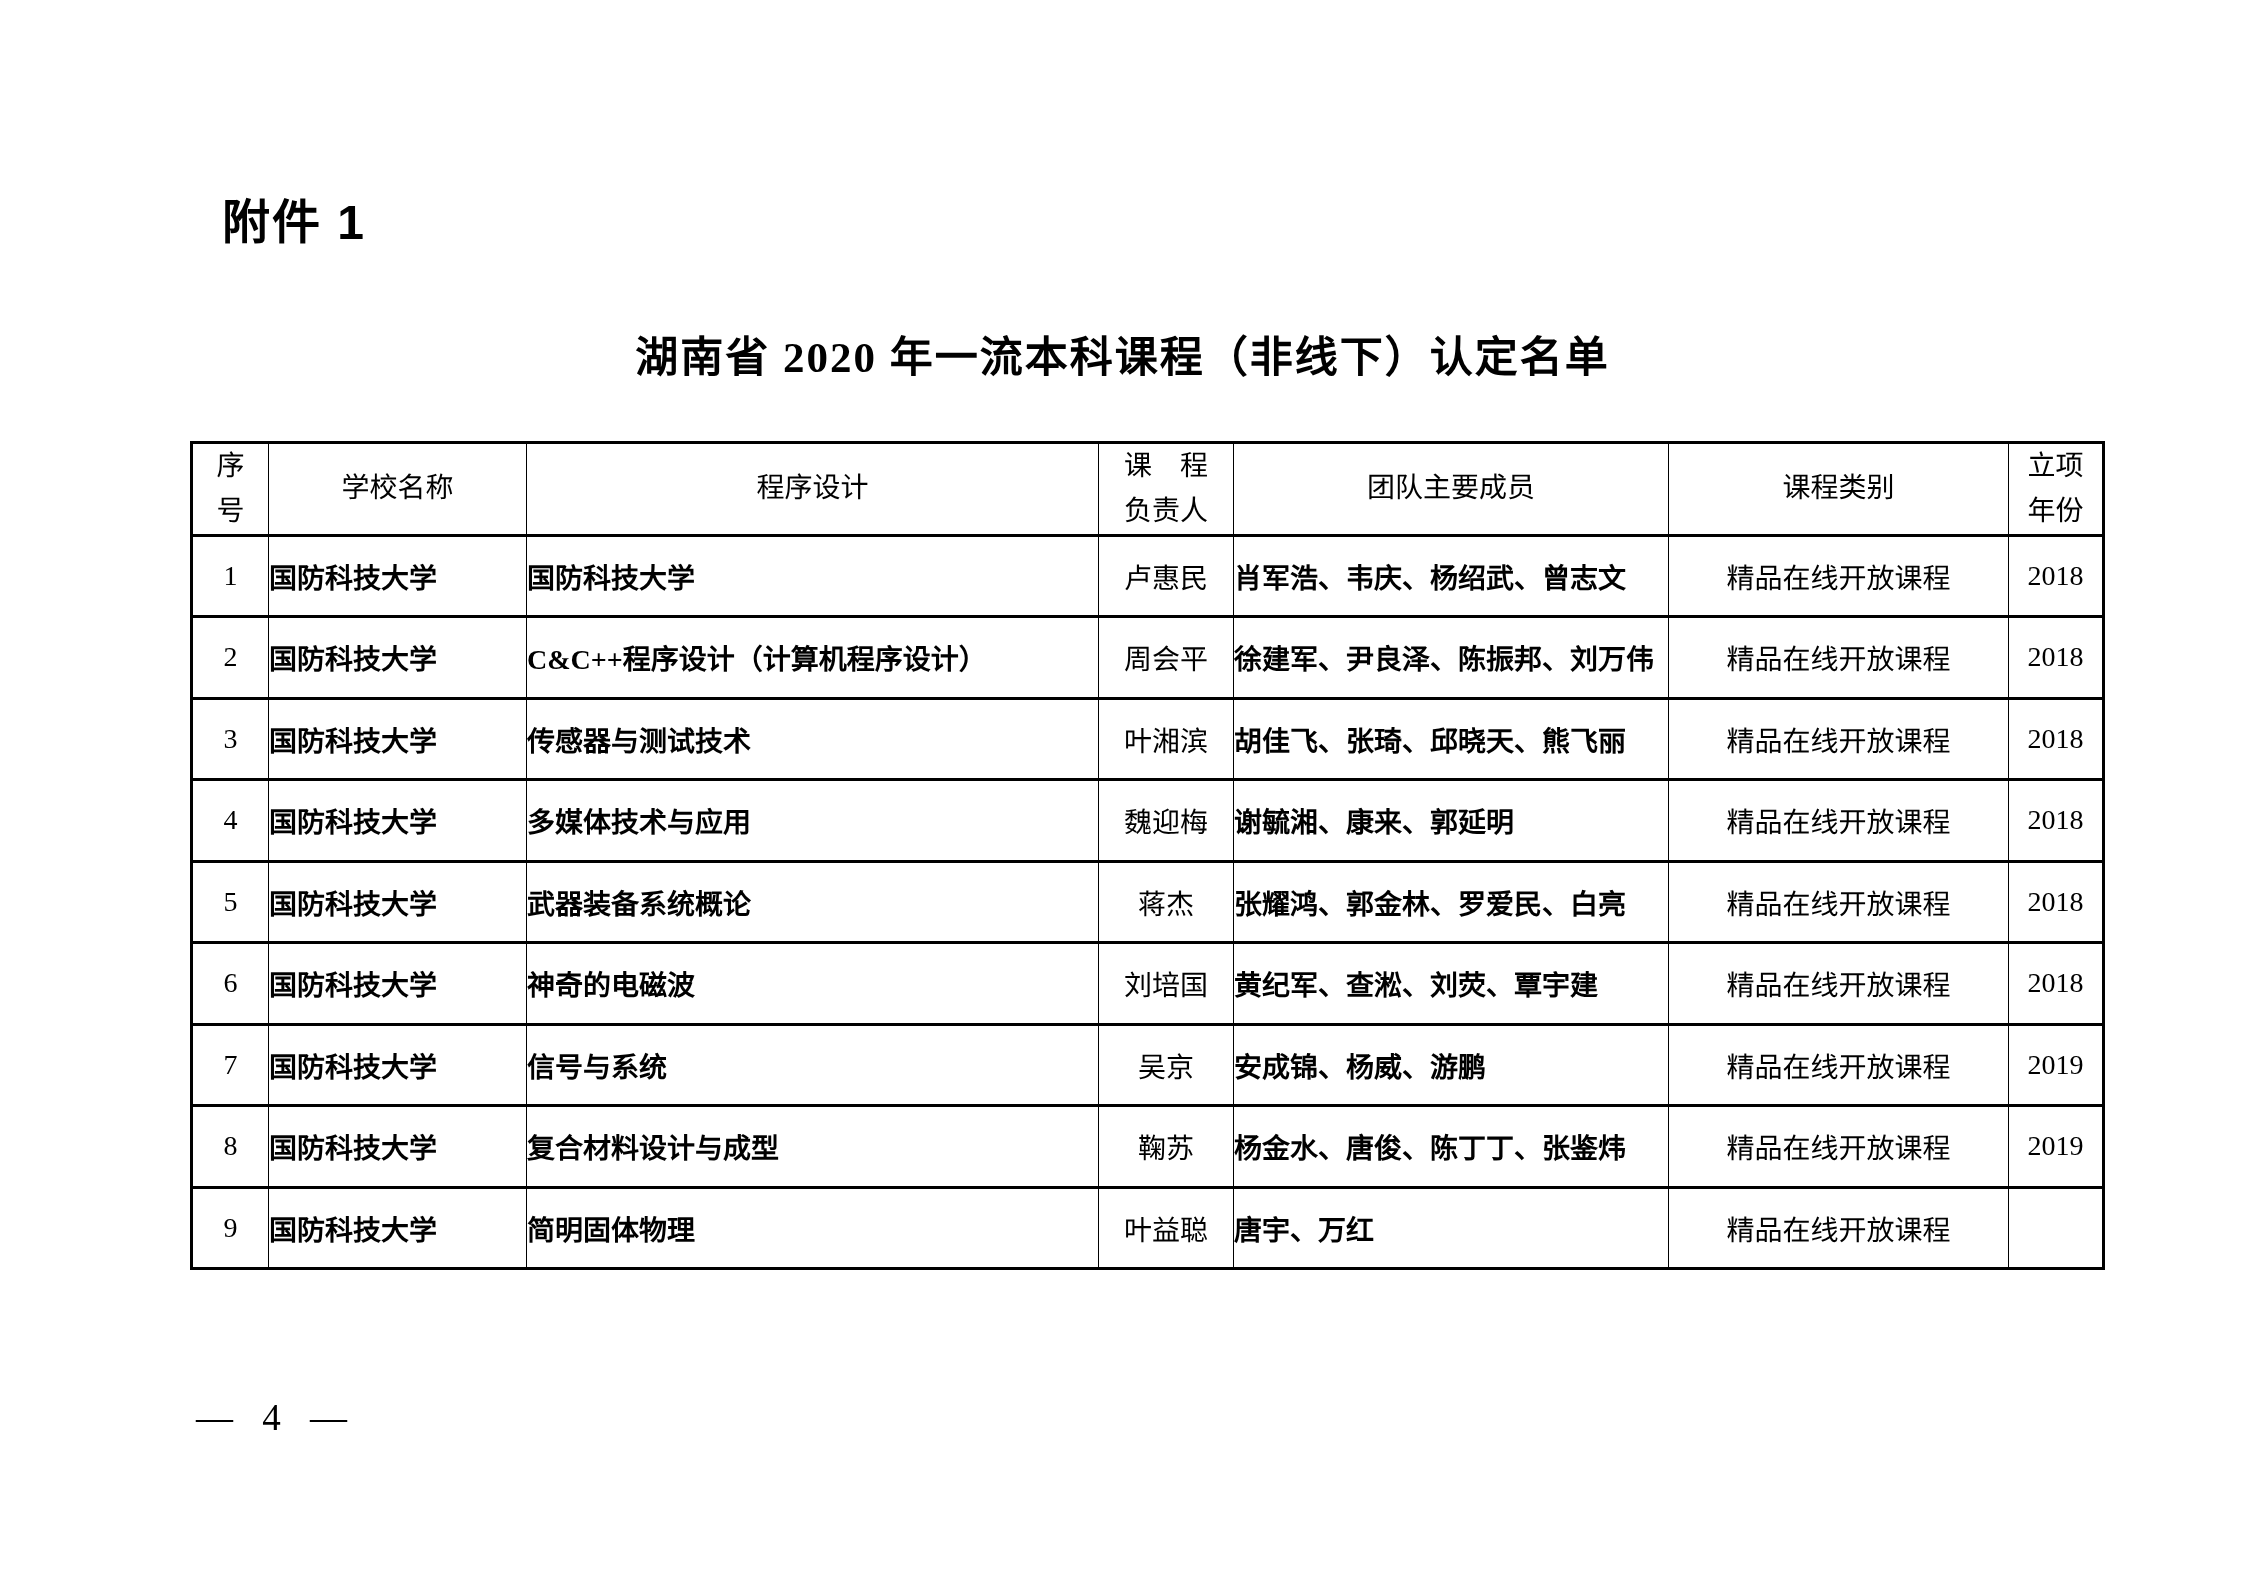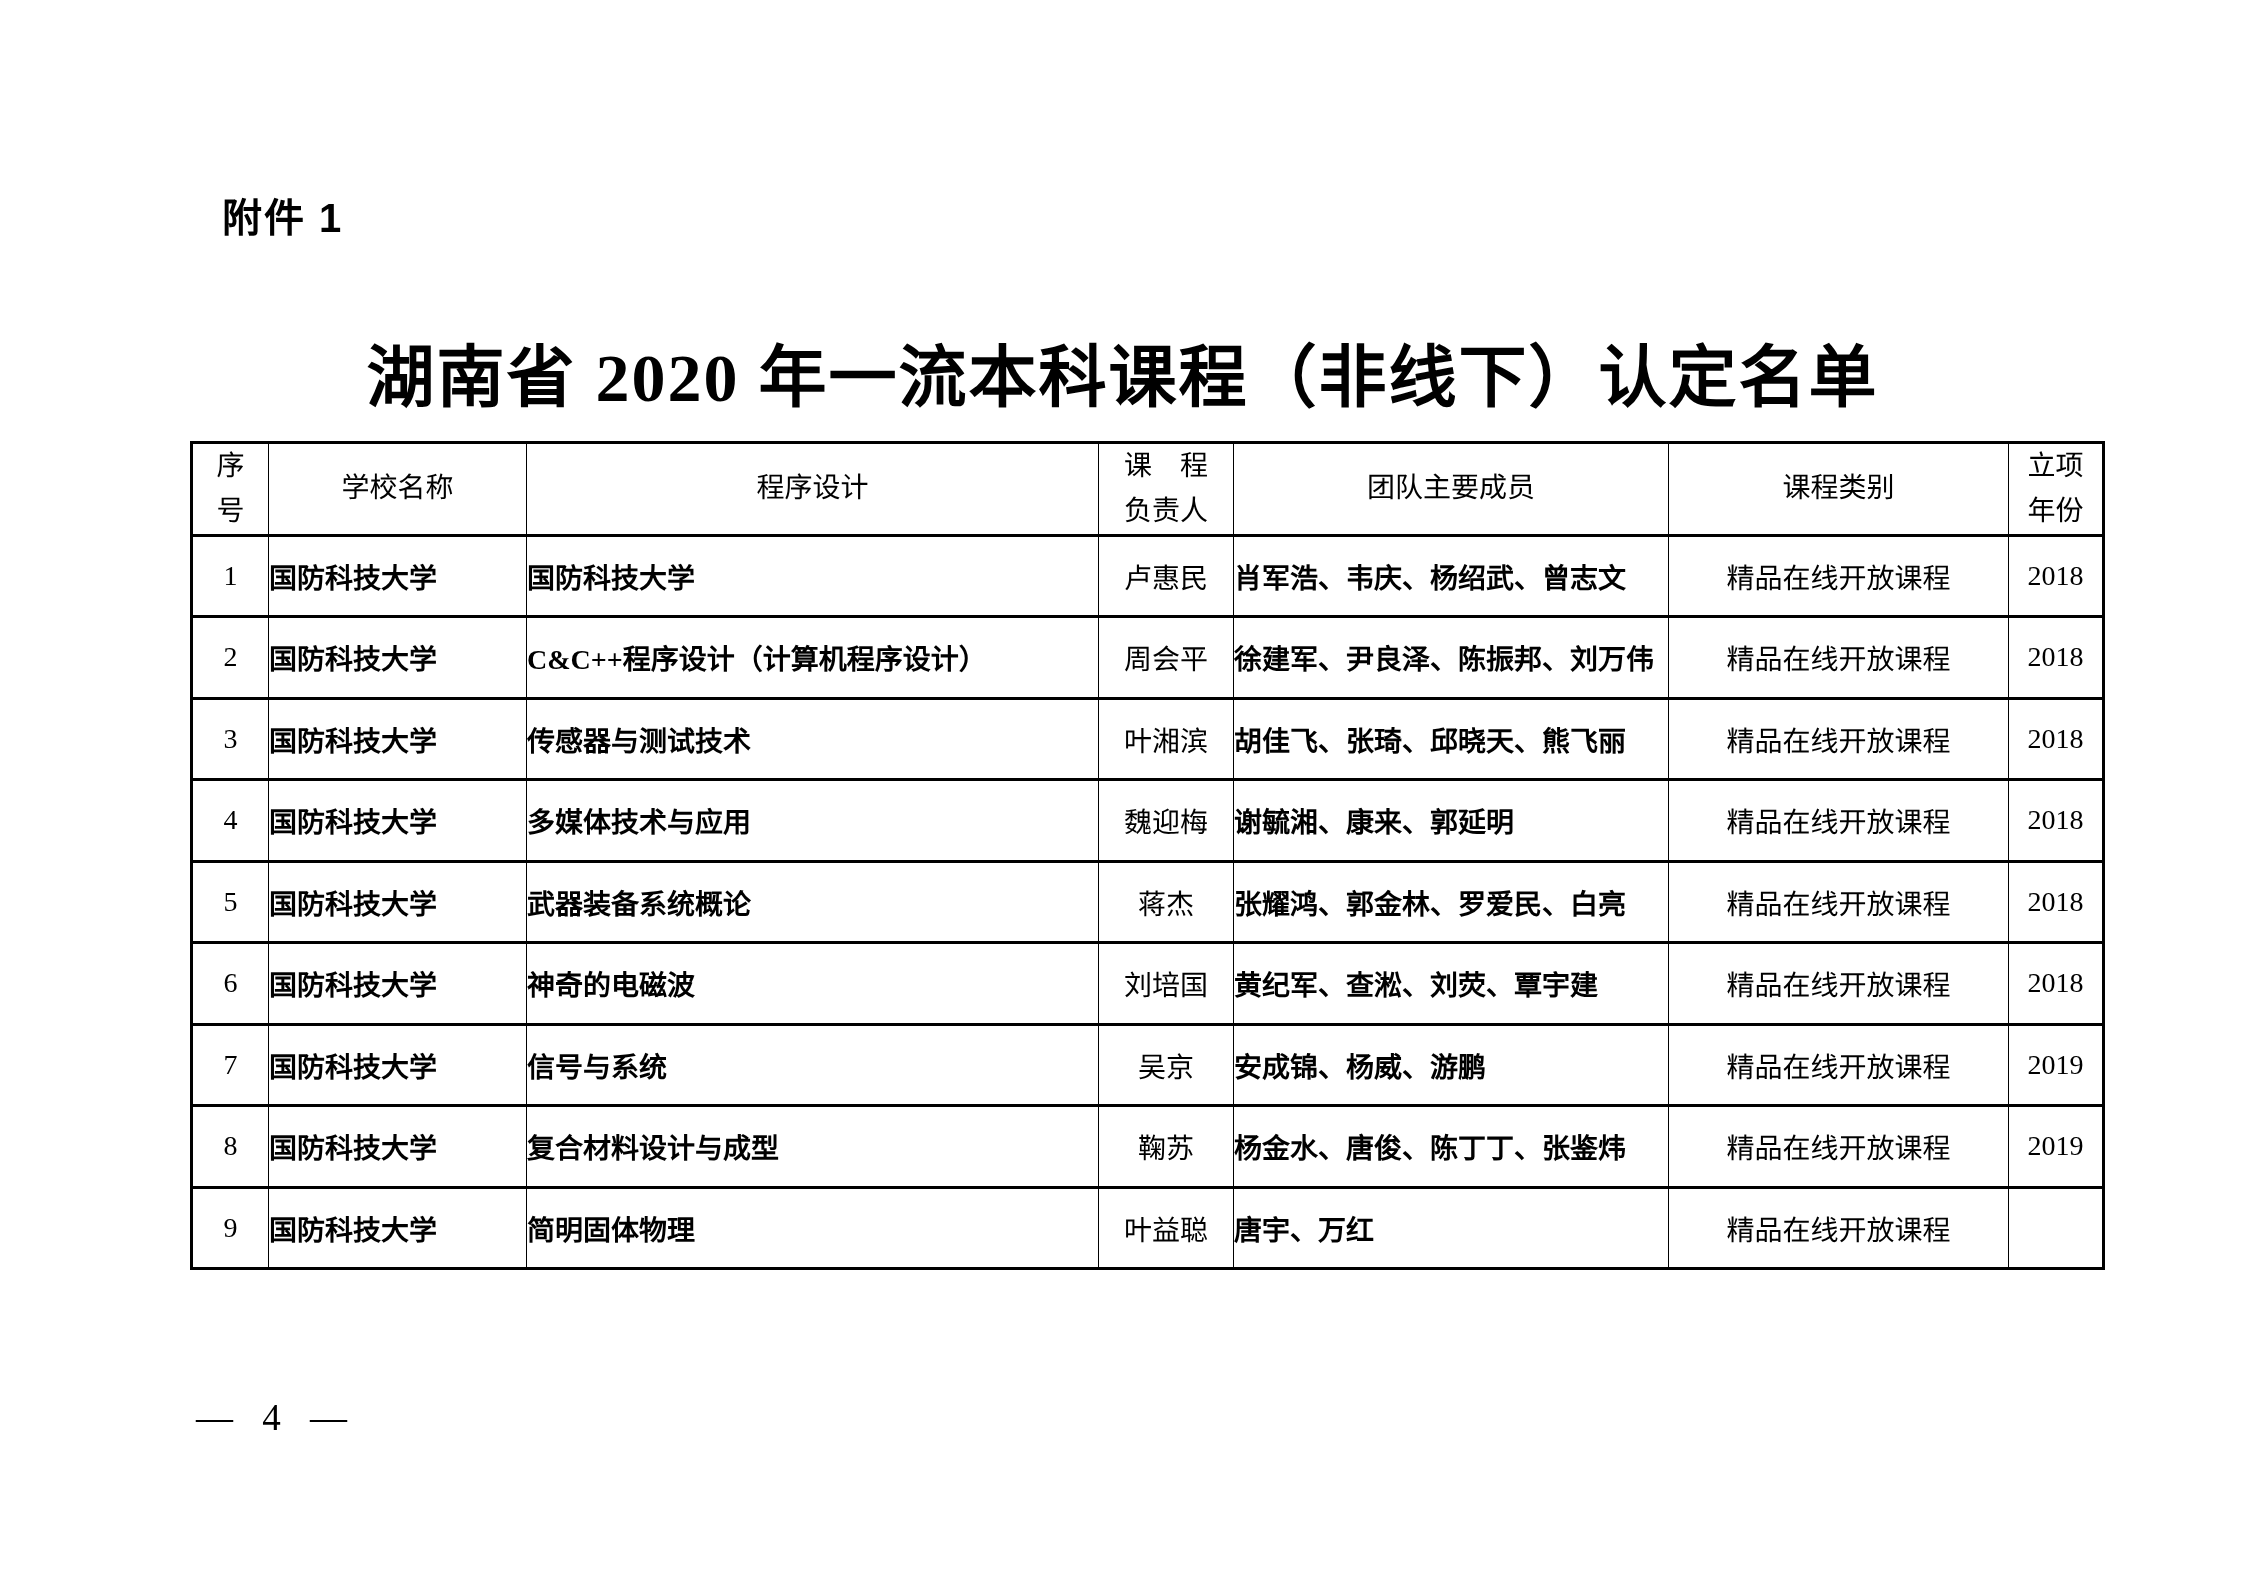--- a/index.html
+++ b/index.html
@@ -13,34 +13,34 @@
     height: 1587px;
     background: #ffffff;
     color: #000000;
     font-family: "Liberation Serif", "DejaVu Serif", serif;
     overflow: hidden;
   }
   .attachment {
     position: absolute;
     left: 222px;
     top: 194px;
-    font-size: 40px;
+    font-size: 48px;
     line-height: 1.2;
     font-family: "Liberation Sans", "DejaVu Sans", sans-serif;
     font-weight: 600;
     letter-spacing: 2px;
   }
   .title {
     position: absolute;
     left: 0;
     right: 0;
     top: 322px;
     margin: 0;
     text-align: center;
-    font-size: 68px;
+    font-size: 43px;
     font-weight: bold;
     letter-spacing: 2px;
     font-family: "Liberation Serif", "DejaVu Serif", serif;
   }
   table.courses {
     position: absolute;
     left: 190px;
     top: 441px;
     width: 1912px;
     border-collapse: collapse;

